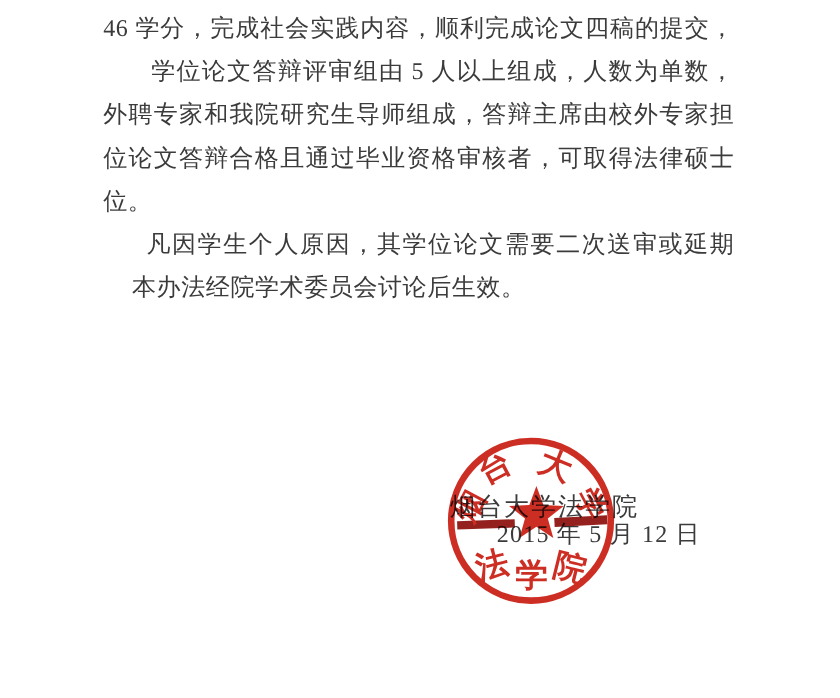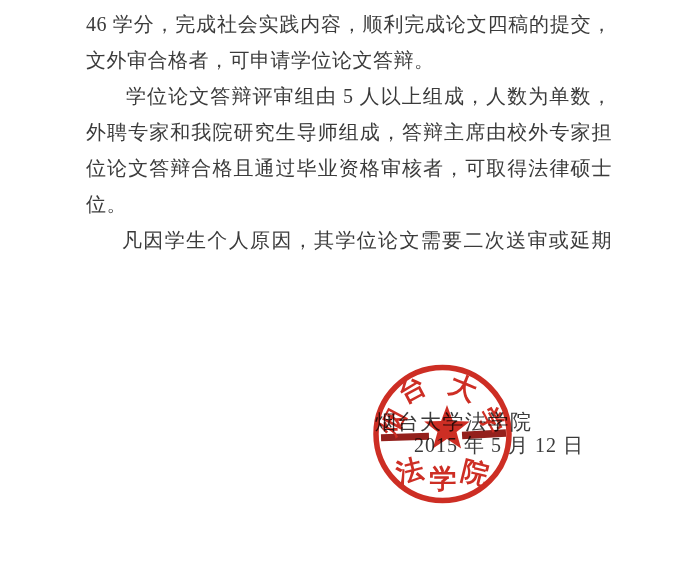--- a/index.html
+++ b/index.html
@@ -72,26 +72,26 @@
     fill: #cb2218;
   }
 </style>
 </head>
 <body>
 
 <div class="page">
 
   <div class="doc-body">
     <div class="line j">46 学分，完成社会实践内容，顺利完成论文四稿的提交，毕业论</div>
-    <div class="line">文外审合格者，可申请学位论文答辩。</div>
     <div class="line j i2">学位论文答辩评审组由 5 人以上组成，人数为单数，成员由</div>
     <div class="line j">外聘专家和我院研究生导师组成，答辩主席由校外专家担任。学</div>
     <div class="line j">位论文答辩合格且通过毕业资格审核者，可取得法律硕士专业学</div>
     <div class="line">位。</div>
     <div class="line j i18">凡因学生个人原因，其学位论文需要二次送审或延期答辩者，</div>
+    <div class="line i1">本办法经院学术委员会讨论后生效。</div>
   </div>
 
   <div class="signature-block sig-name">烟台大学法学院</div>
   <div class="signature-block sig-date">2015 年 5 月 12 日</div>
 
   <svg class="seal" viewBox="0 0 150 150" aria-hidden="true">
 
     <circle cx="74.5" cy="75" r="66.5" fill="none" stroke="#cb2218" stroke-width="5.5"></circle>
 
     <g fill="#8e1510">

